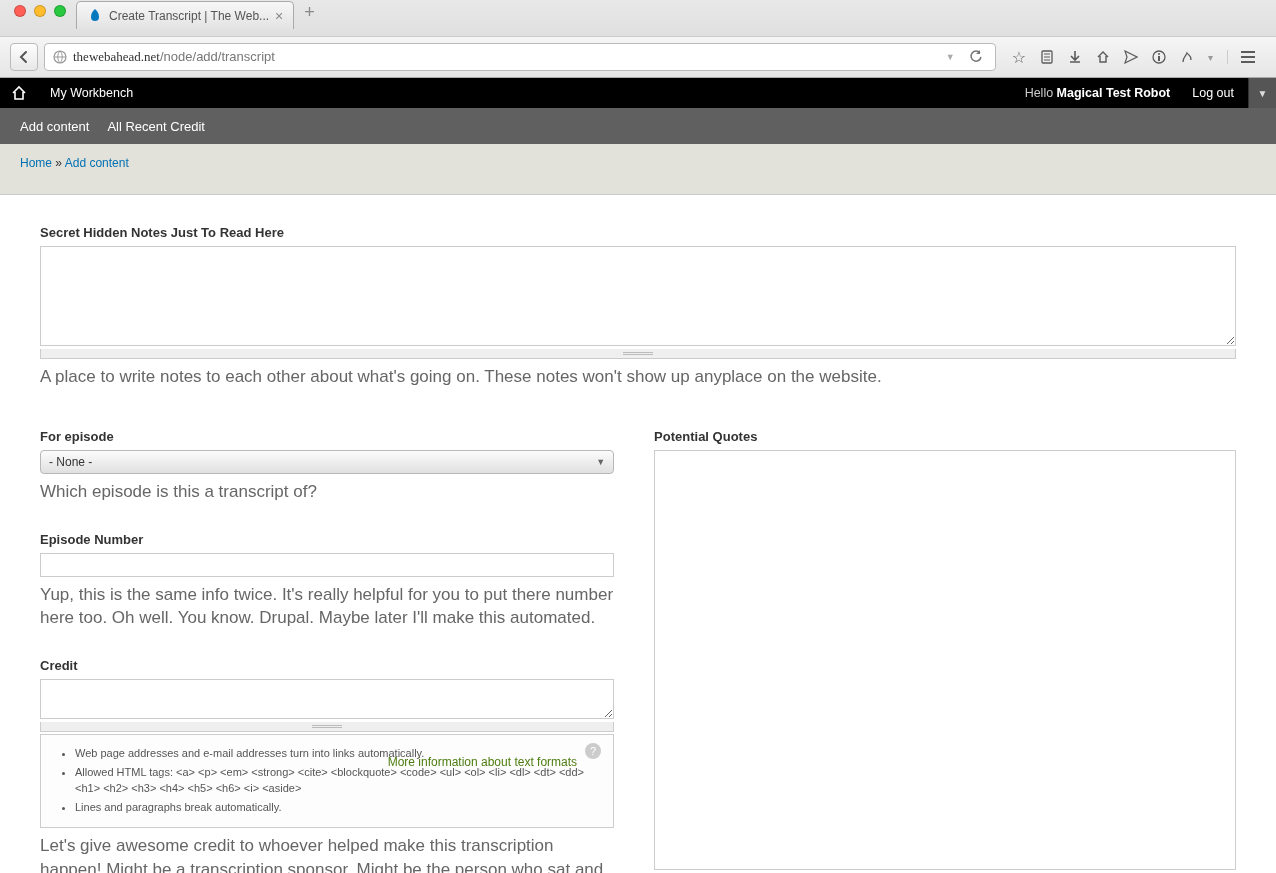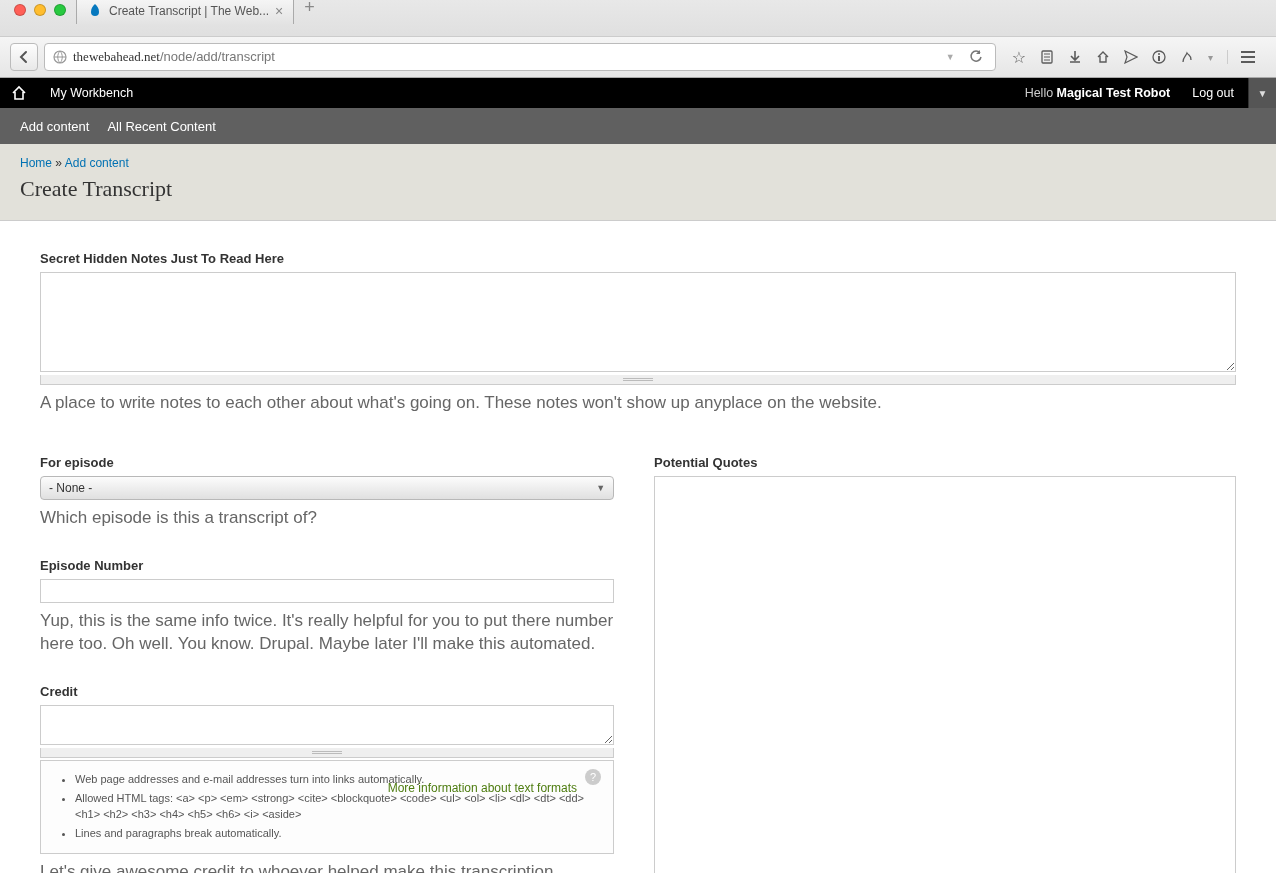--- a/index.html
+++ b/index.html
@@ -1,20 +1,20 @@
 <!DOCTYPE html>
 <html><head>
 <meta charset="utf-8">
 <style>
 * { margin: 0; padding: 0; box-sizing: border-box; }
 body { font-family: "Lucida Grande", "Lucida Sans Unicode", Arial, sans-serif; font-size: 13px; background: #fff; }
 
 
 .browser-chrome { background: linear-gradient(to bottom, #e8e8e8, #d6d6d6); border-bottom: 1px solid #aaa; }
-.tab-bar { display: flex; align-items: flex-end; height: 36px; padding: 6px 0 12px 14px; }
+.tab-bar { display: flex; align-items: center; height: 36px; padding: 6px 0 12px 14px; }
 .traffic-lights { display: flex; gap: 8px; align-items: center; margin-right: 10px; margin-bottom: 8px; }
 .traffic-light { width: 12px; height: 12px; border-radius: 50%; border: 0.5px solid rgba(0,0,0,0.2); }
 .red { background: #ff5f57; } .yellow { background: #ffbd2e; } .green { background: #28c940; }
 .tab { display: flex; align-items: center; gap: 6px; background: linear-gradient(to bottom, #f7f7f7, #e3e3e3); border: 1px solid #aaa; border-bottom: none; border-radius: 5px 5px 0 0; padding: 5px 10px; font-size: 12px; color: #555; min-width: 200px; height: 28px; }
 .tab-favicon { width: 16px; height: 16px; display: flex; align-items: center; justify-content: center; }
 .tab-title { flex: 1; white-space: nowrap; overflow: hidden; text-overflow: ellipsis; }
 .tab-close { color: #888; font-size: 14px; cursor: pointer; }
 .new-tab { color: #888; margin: 0 10px 6px 10px; font-size: 18px; cursor: pointer; }
 
 .toolbar { display: flex; align-items: center; gap: 6px; padding: 6px 10px; background: linear-gradient(to bottom, #f5f5f5, #e6e6e6); border-top: 1px solid #ccc; }
@@ -181,28 +181,27 @@
     <div class="admin-link">My Workbench</div>
   </div>
   <div class="admin-right">
     <span class="hello"><span>Hello </span><b>Magical Test Robot</b></span>
     <span class="logout">Log out</span>
     <div class="admin-toggle">▼</div>
   </div>
 </div>
 <div class="sub-bar">
   <a>Add content</a>
-  <a>All Recent Content</a>
+  <a>All Recent Credit</a>
 </div>
 
 <div class="header-region">
   <div class="breadcrumb">
     <a>Home</a><span> » </span><a>Add content</a>
   </div>
-  <h1 class="page-title">Create Transcript</h1>
 </div>
 
 <div class="content">
 
   <div class="form-item">
     <div class="form-label">Secret Hidden Notes Just To Read Here</div>
     <textarea class="form-textarea" style="height: 100px;"></textarea>
     <div class="textarea-grip">
         <div class="grip-lines"></div>
       </div>

